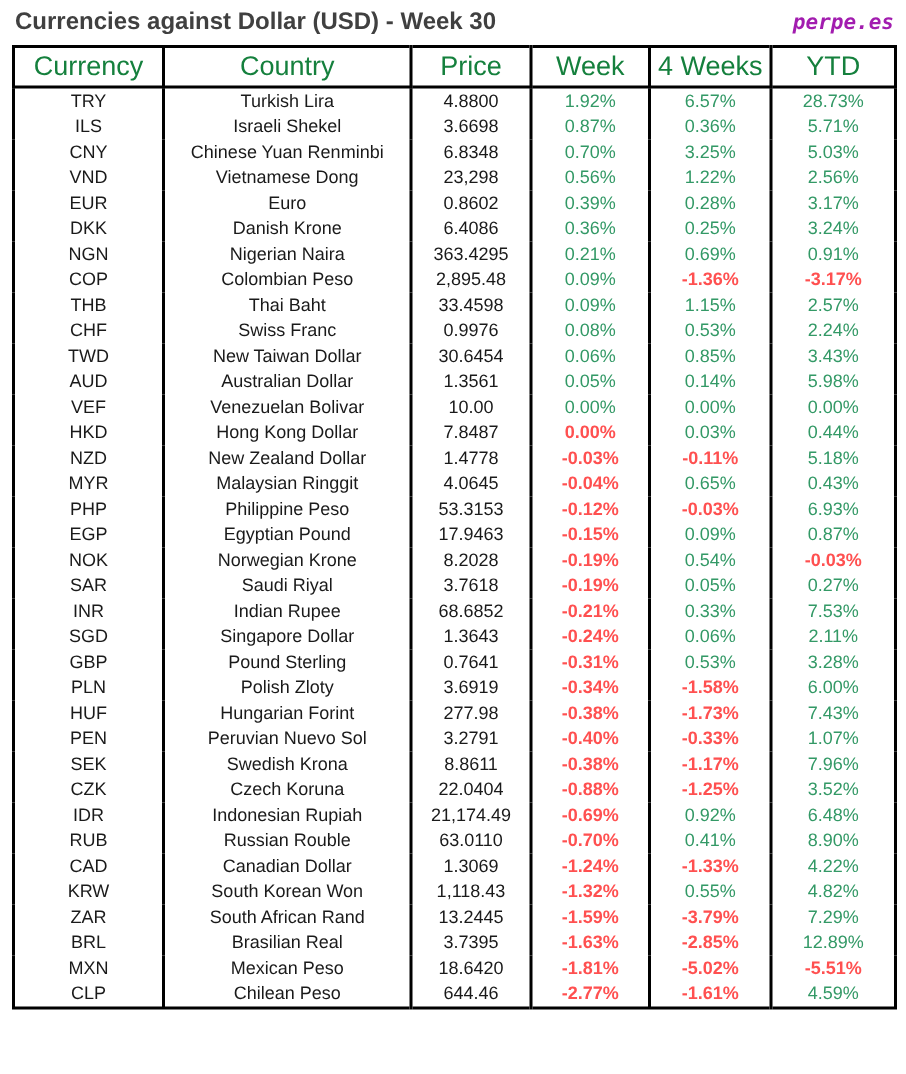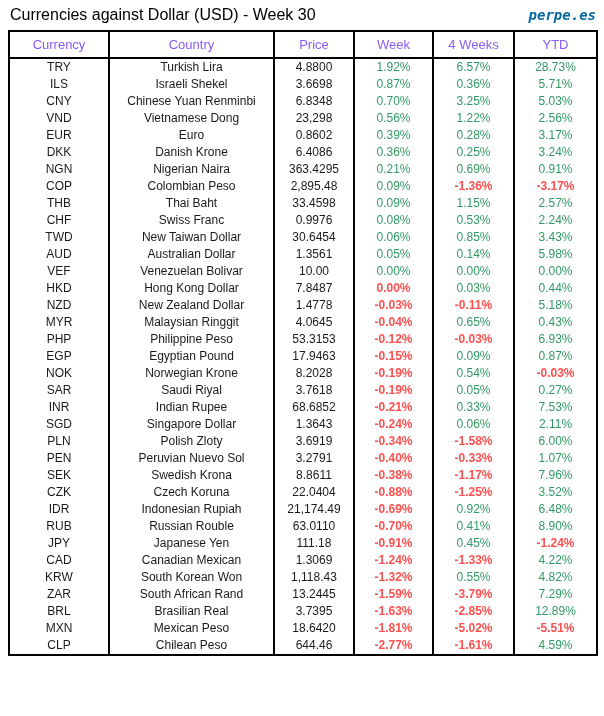--- a/index.html
+++ b/index.html
@@ -14,32 +14,32 @@
   }
   .page { width: 604px; height: 716px; }
   .topbar {
     display: flex;
     justify-content: space-between;
     align-items: baseline;
     padding: 6px 8px 3px 10px;
     height: 21px;
   }
   .title {
-    font-weight: normal;
+    font-weight: bold;
     font-size: 16px;
     letter-spacing: 0;
-    color: #000000;
+    color: #404040;
     white-space: nowrap;
   }
   .brand {
     font-family: "DejaVu Sans Mono", monospace;
     font-style: italic;
     font-weight: bold;
     font-size: 14px;
-    color: #0369a1;
+    color: #a21caf;
     white-space: nowrap;
   }
   table.fx {
     border-collapse: collapse;
     table-layout: fixed;
     width: 588px;
     margin-left: 8px;
     border: 2px solid var(--border, #000);
   }
   table.fx th, table.fx td {
@@ -47,22 +47,22 @@
     border-right: 2px solid var(--border, #000);
     padding: 0;
     text-align: center;
     white-space: nowrap;
     overflow: hidden;
   }
   table.fx thead th {
     border-bottom: 2px solid var(--border, #000);
     height: 25px;
     font-weight: normal;
-    font-size: 13px;
-    color: #8b5cf6;
+    font-size: 18px;
+    color: #15803d;
   }
   table.fx tbody td {
     height: 17px;
     font-size: 12px;
     line-height: 17px;
   }
   td.cell-price { text-align: right; padding-right: 14px; }
   td.cell-pct   { text-align: right; padding-right: 26px; }
   td.dir-up   { color: var(--up, #339966); }
   td.dir-down { color: var(--down, #FF5050); font-weight: bold; }
@@ -266,28 +266,44 @@
         </tr>
         <tr>
           <td class="cell-code">SGD</td>
           <td class="cell-country">Singapore Dollar</td>
           <td class="cell-price">1.3643</td>
           <td class="cell-pct dir-down">-0.24%</td>
           <td class="cell-pct dir-up">0.06%</td>
           <td class="cell-pct dir-up">2.11%</td>
         </tr>
         <tr>
+          <td class="cell-code">GBP</td>
+          <td class="cell-country">Pound Sterling</td>
+          <td class="cell-price">0.7641</td>
+          <td class="cell-pct dir-down">-0.31%</td>
+          <td class="cell-pct dir-up">0.53%</td>
+          <td class="cell-pct dir-up">3.28%</td>
+        </tr>
+        <tr>
           <td class="cell-code">PLN</td>
           <td class="cell-country">Polish Zloty</td>
           <td class="cell-price">3.6919</td>
           <td class="cell-pct dir-down">-0.34%</td>
           <td class="cell-pct dir-down">-1.58%</td>
           <td class="cell-pct dir-up">6.00%</td>
         </tr>
         <tr>
+          <td class="cell-code">HUF</td>
+          <td class="cell-country">Hungarian Forint</td>
+          <td class="cell-price">277.98</td>
+          <td class="cell-pct dir-down">-0.38%</td>
+          <td class="cell-pct dir-down">-1.73%</td>
+          <td class="cell-pct dir-up">7.43%</td>
+        </tr>
+        <tr>
           <td class="cell-code">PEN</td>
           <td class="cell-country">Peruvian Nuevo Sol</td>
           <td class="cell-price">3.2791</td>
           <td class="cell-pct dir-down">-0.40%</td>
           <td class="cell-pct dir-down">-0.33%</td>
           <td class="cell-pct dir-up">1.07%</td>
         </tr>
         <tr>
           <td class="cell-code">SEK</td>
           <td class="cell-country">Swedish Krona</td>
@@ -314,30 +330,22 @@
         </tr>
         <tr>
           <td class="cell-code">RUB</td>
           <td class="cell-country">Russian Rouble</td>
           <td class="cell-price">63.0110</td>
           <td class="cell-pct dir-down">-0.70%</td>
           <td class="cell-pct dir-up">0.41%</td>
           <td class="cell-pct dir-up">8.90%</td>
         </tr>
         <tr>
-          <td class="cell-code">JPY</td>
-          <td class="cell-country">Japanese Yen</td>
-          <td class="cell-price">111.18</td>
-          <td class="cell-pct dir-down">-0.91%</td>
-          <td class="cell-pct dir-up">0.45%</td>
-          <td class="cell-pct dir-down">-1.24%</td>
-        </tr>
-        <tr>
           <td class="cell-code">CAD</td>
-          <td class="cell-country">Canadian Mexican</td>
+          <td class="cell-country">Canadian Dollar</td>
           <td class="cell-price">1.3069</td>
           <td class="cell-pct dir-down">-1.24%</td>
           <td class="cell-pct dir-down">-1.33%</td>
           <td class="cell-pct dir-up">4.22%</td>
         </tr>
         <tr>
           <td class="cell-code">KRW</td>
           <td class="cell-country">South Korean Won</td>
           <td class="cell-price">1,118.43</td>
           <td class="cell-pct dir-down">-1.32%</td>

